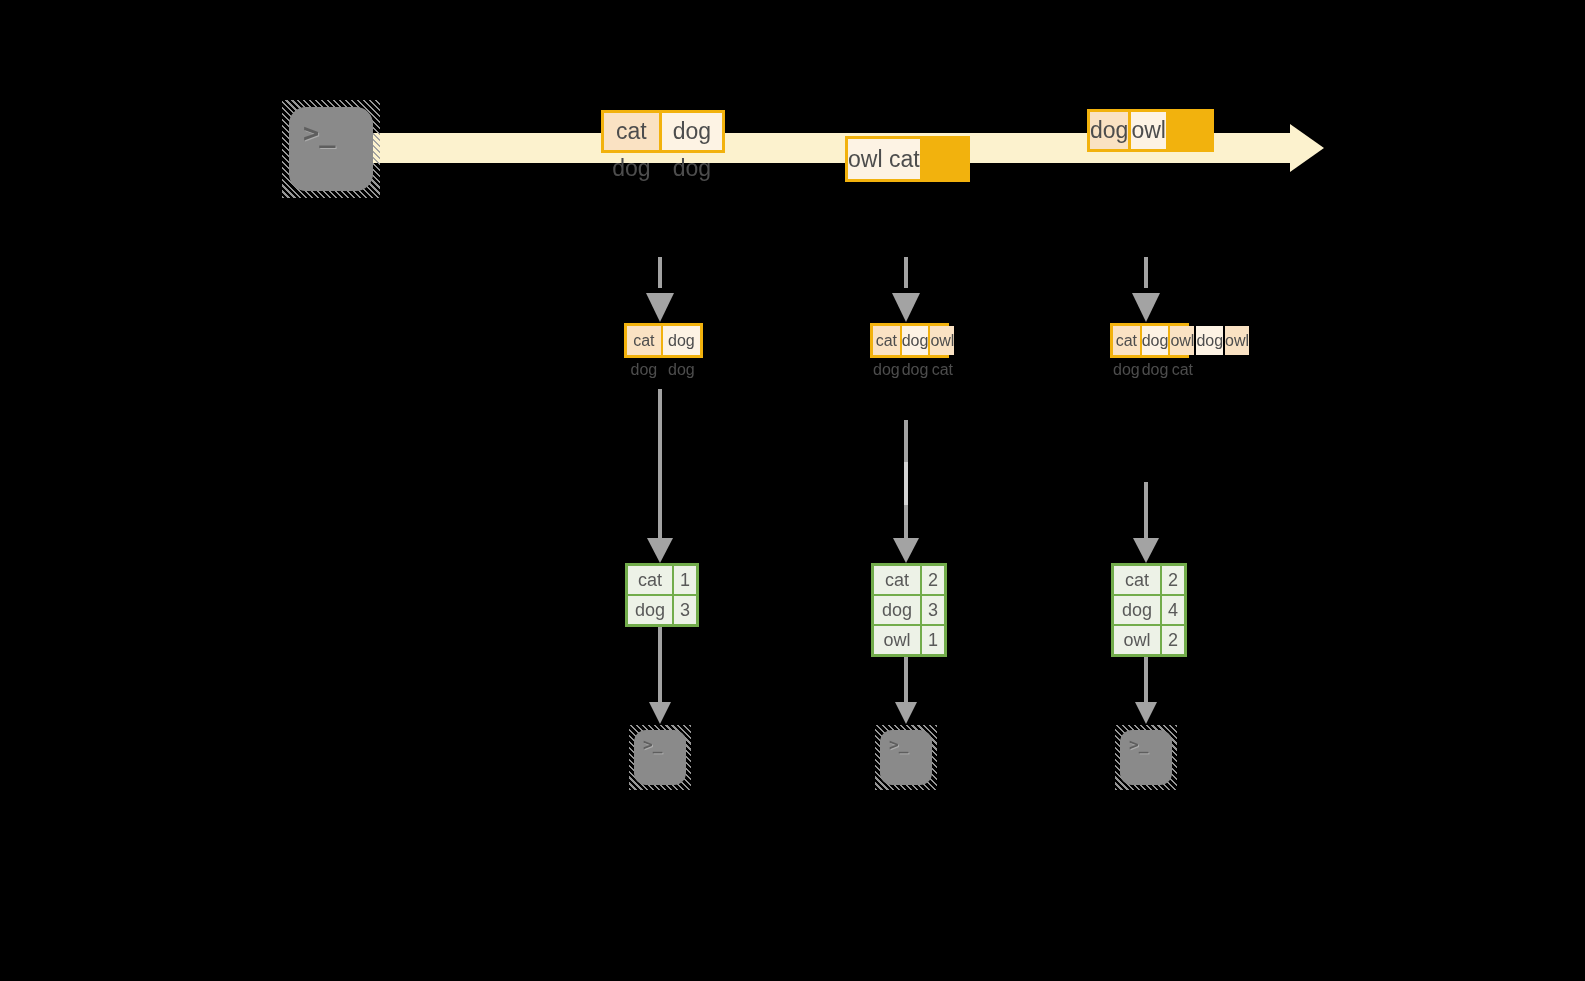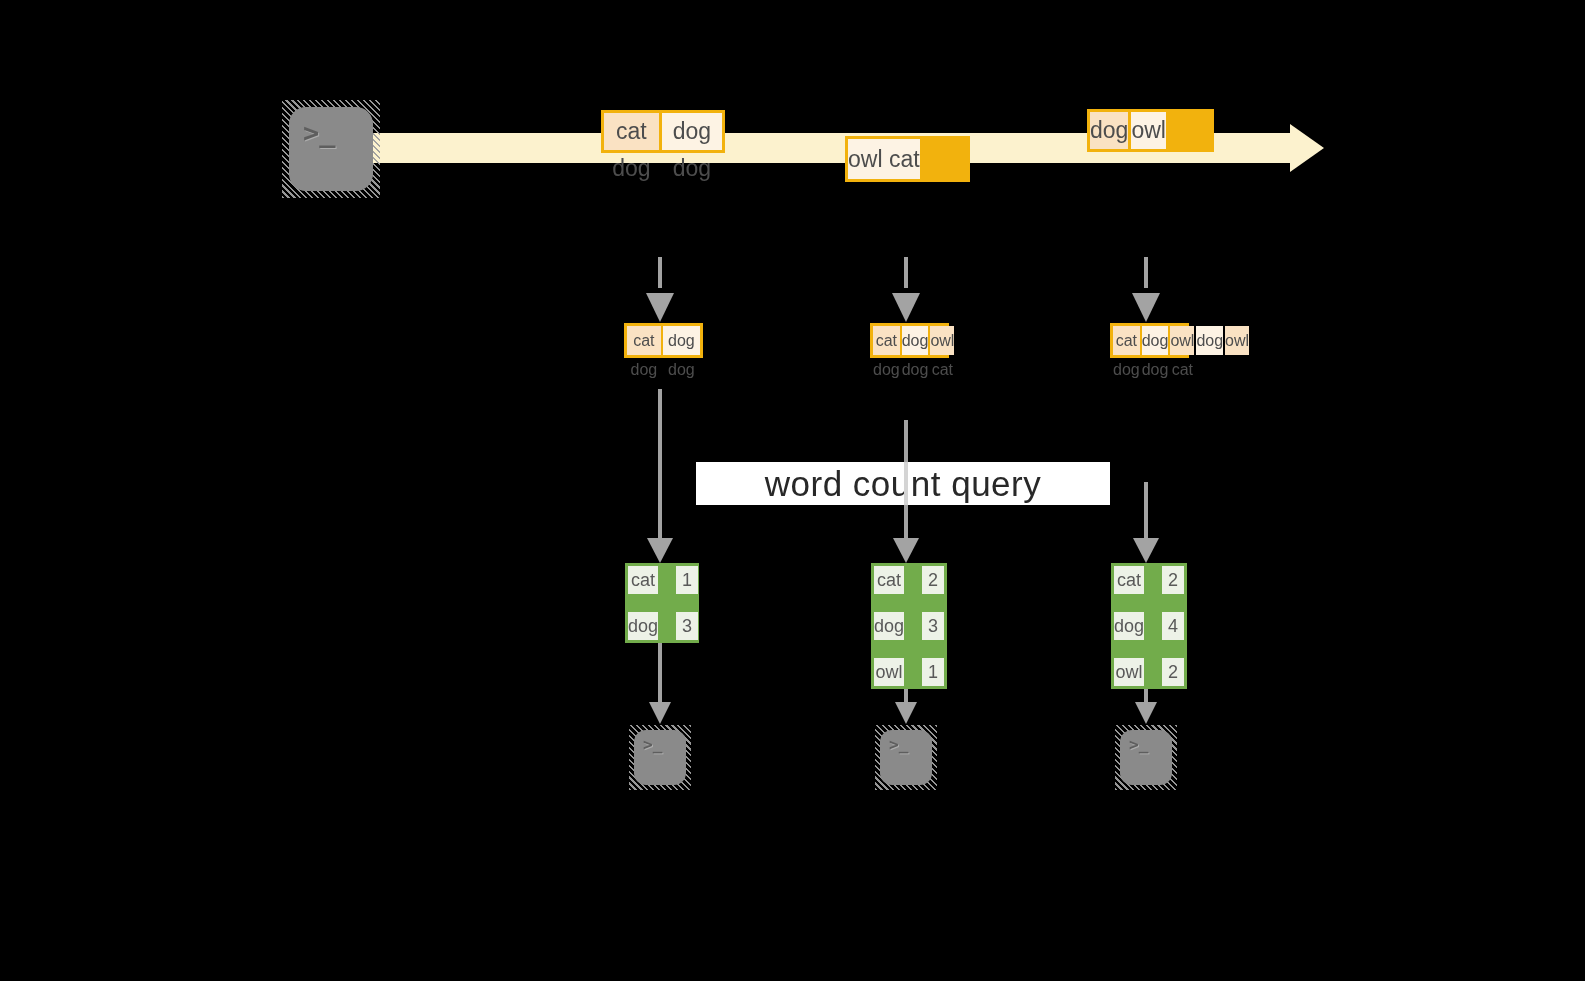--- a/index.html
+++ b/index.html
@@ -50,21 +50,21 @@
   .dash{position:absolute;width:4px;background:var(--arrow-gray);z-index:2;}
   .vline{position:absolute;width:4px;background:var(--arrow-gray);z-index:2;}
   .vline.light{background:#D4D4D4;z-index:3;}
   .tri{position:absolute;width:0;height:0;z-index:2;}
   .tri.dhead{border-left:14px solid transparent;border-right:14px solid transparent;border-top:29px solid var(--arrow-gray);}
   .tri.mhead{border-left:13px solid transparent;border-right:13px solid transparent;border-top:25px solid var(--arrow-gray);}
   .tri.bhead{border-left:11px solid transparent;border-right:11px solid transparent;border-top:22px solid var(--arrow-gray);}
 
   
   .wtable{position:absolute;z-index:3;border:3px solid var(--table-border);background:var(--table-border);
-    display:grid;grid-template-columns:1fr 22px;gap:18px;}
+    display:grid;grid-template-columns:1fr 22px;gap:2px;}
   .tb-cell{height:28px;line-height:28px;background:var(--table-fill);font-size:18px;color:#595959;text-align:center;}
 
   
   .query-band{position:absolute;left:696px;top:462px;width:414px;height:43px;background:var(--label-bg);z-index:2;
     text-align:center;line-height:44px;font-size:35px;font-weight:300;color:#282828;letter-spacing:.5px;}
 </style>
 </head>
 <body>
 
 <div class="canvas">
@@ -107,21 +107,20 @@
     <div class="st-cell">owl cat</div>
   </div>
   <div class="obox st" style="left:1110px;top:323px;width:73px;">
     <div class="st-cell">cat dog</div>
     <div class="st-cell">dog dog</div>
     <div class="st-cell">owl cat</div>
     <div class="st-cell">dog</div>
     <div class="st-cell">owl</div>
   </div>
 
-  <div class="query-band">word count query</div>
 
   <div class="vline" style="left:658px;top:389px;height:149px;"></div>
   <div class="tri mhead" style="left:647px;top:538px;"></div>
 
   <div class="vline" style="left:904px;top:420px;height:42px;"></div>
   <div class="vline light" style="left:904px;top:462px;height:43px;"></div>
   <div class="vline" style="left:904px;top:505px;height:33px;"></div>
   <div class="tri mhead" style="left:893px;top:538px;"></div>
 
   <div class="vline" style="left:1144px;top:482px;height:56px;"></div>

